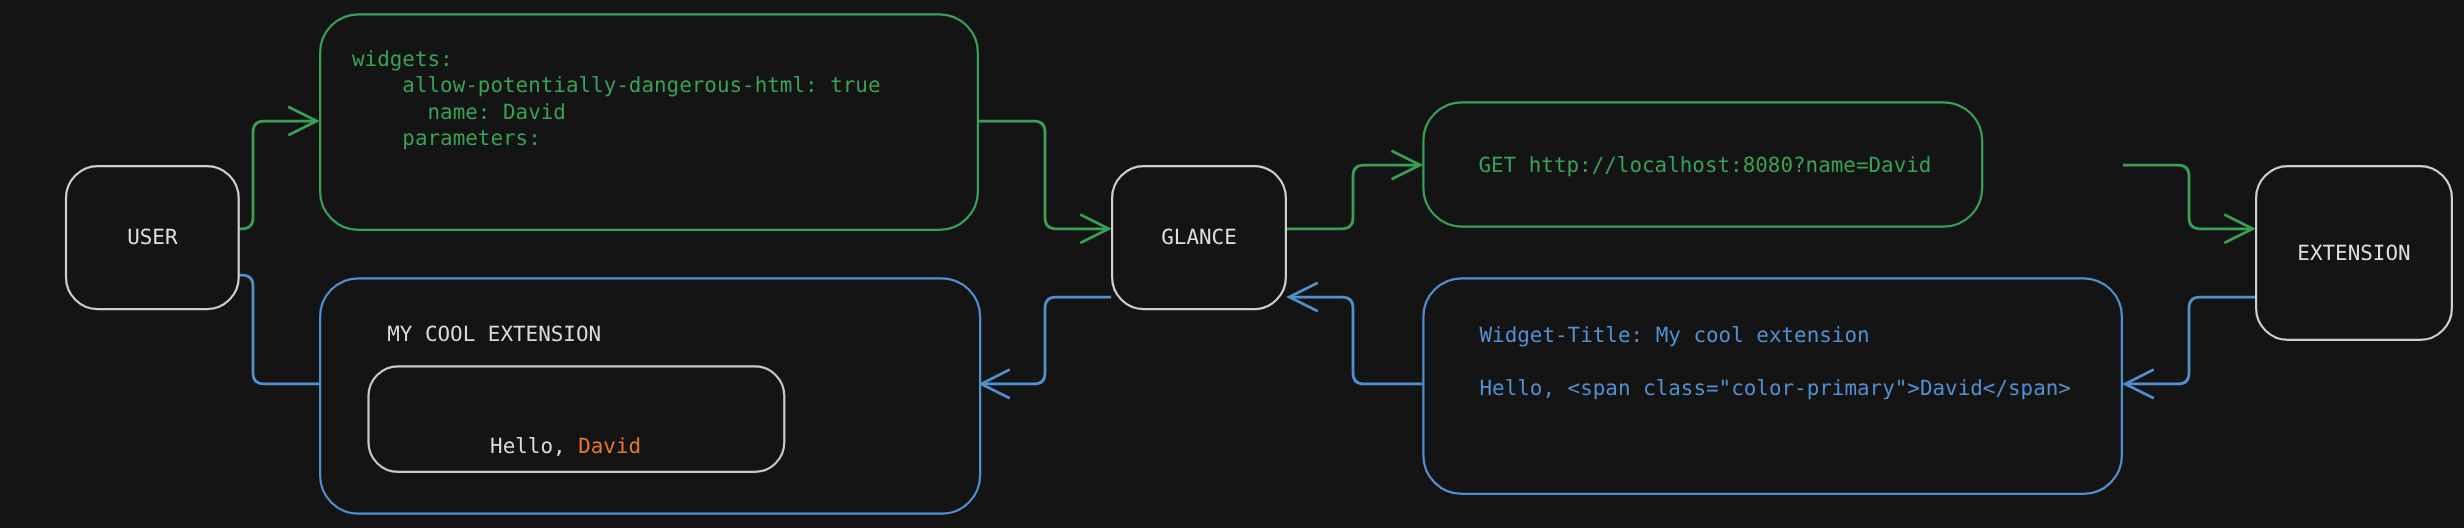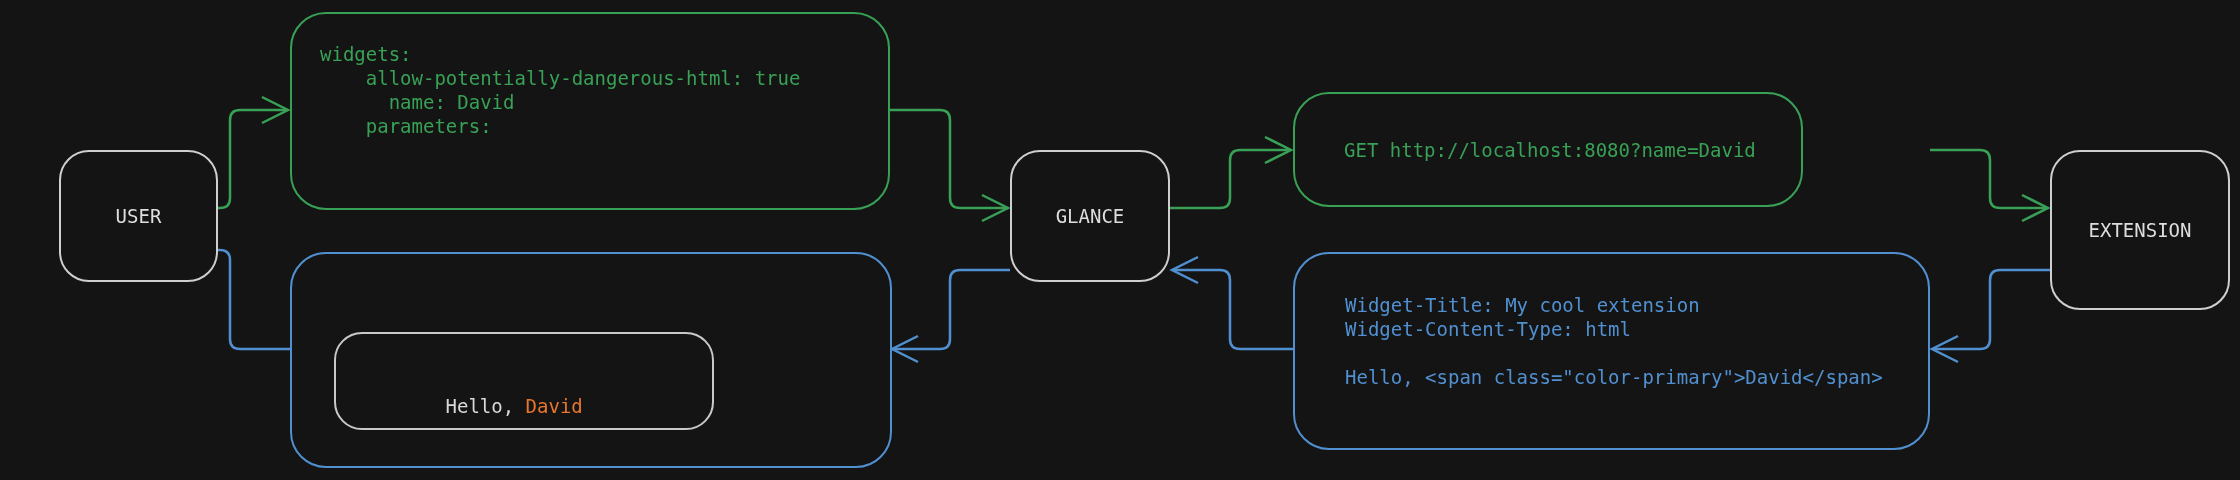--- a/index.html
+++ b/index.html
@@ -100,27 +100,27 @@
 
   <div class="codebox green" style="left:1293px;top:92px;width:510px;height:115px;">
     <div class="code" style="left:49px;top:44px;">
       <div class="cl">GET http://localhost:8080?name=David</div>
     </div>
   </div>
 
   <div class="codebox blue" style="left:1293px;top:252px;width:637px;height:198px;">
     <div class="code" style="left:50px;top:39px;">
       <div class="cl">Widget-Title: My cool extension</div>
-      <div class="cl">Widget-Content-Type: html</div>
       <div class="cl"></div>
       <div class="cl">Hello, &lt;span class="color-primary"&gt;David&lt;/span&gt;</div>
     </div>
   </div>
 
   <div class="codebox blue" style="left:290px;top:252px;width:602px;height:216px;">
+    <div class="preview-title">MY COOL EXTENSION</div>
     <div class="greeting-box">
       <div class="greeting-line">
         <span class="greeting-prefix">Hello, </span><span class="greeting-name">David</span>
       </div>
     </div>
   </div>
 
 </div>
 
 </body></html>

